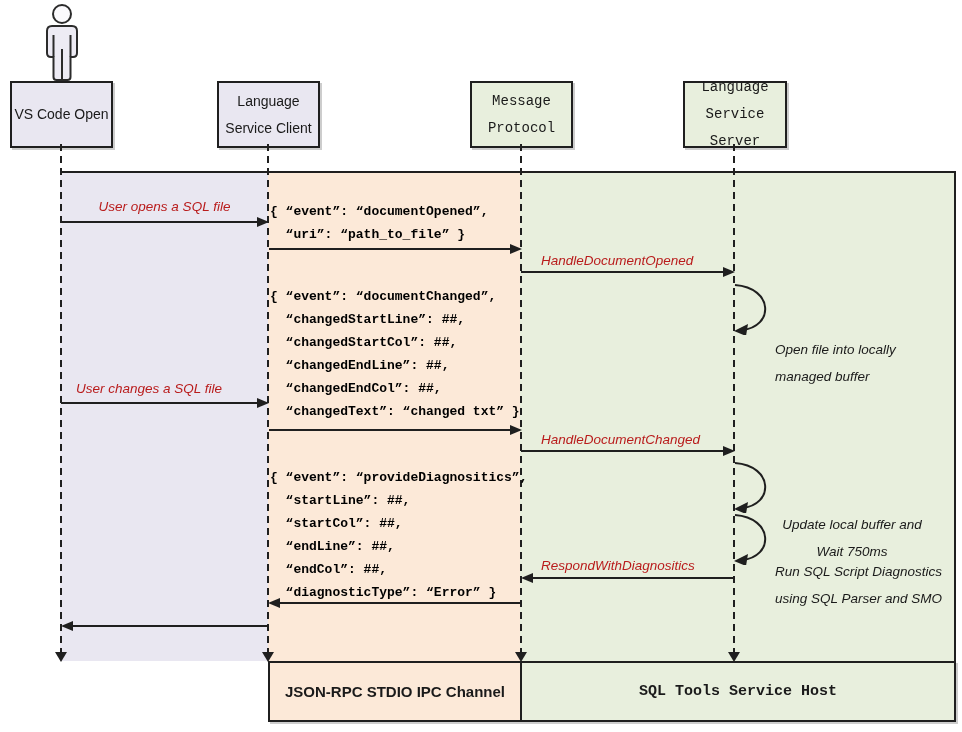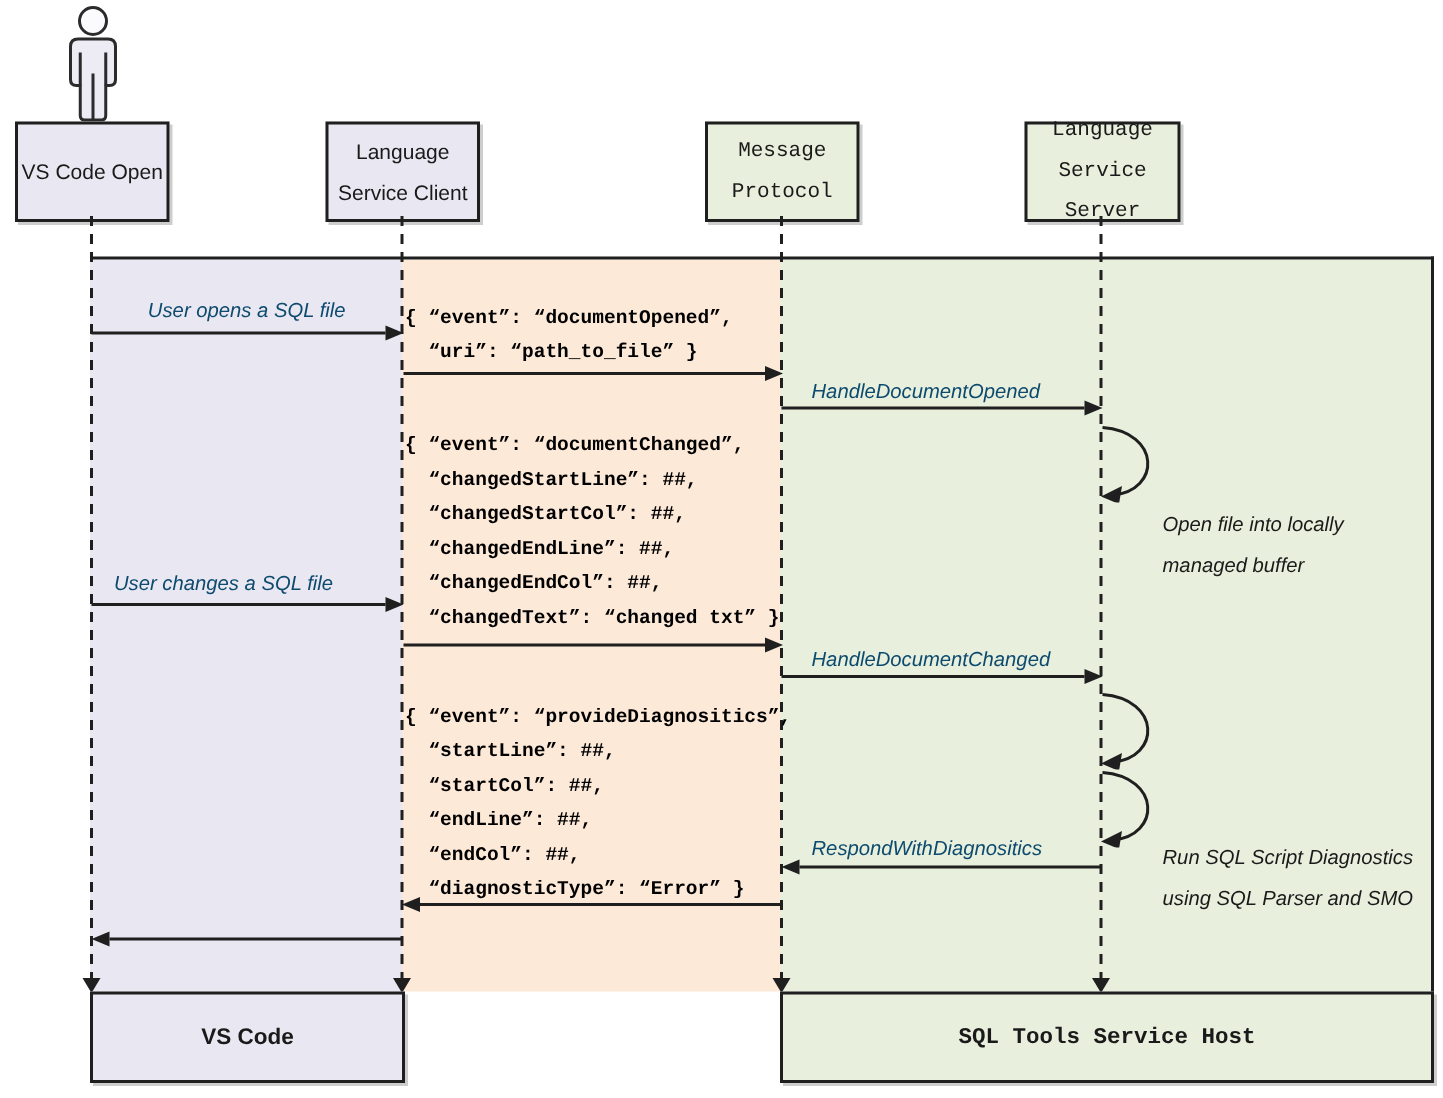--- a/index.html
+++ b/index.html
@@ -32,21 +32,21 @@
   .arrow { position:absolute; height:2px; background:#1f1f1f; }
   .arrow.r::after { content:""; position:absolute; right:-12px; top:-4px;
         border-top:5px solid transparent; border-bottom:5px solid transparent;
         border-left:12px solid #1f1f1f; }
   .arrow.l::before { content:""; position:absolute; left:-12px; top:-4px;
         border-top:5px solid transparent; border-bottom:5px solid transparent;
         border-right:12px solid #1f1f1f; }
 
   
   .mlabel { position:absolute; font-style:italic; font-size:13.5px; line-height:18px;
-            white-space:pre-line; color:#0c4a6e; }
+            white-space:pre-line; color:#b91c1c; }
   .mlabel.c { text-align:center; }
   .mlabel.two { line-height:27px; }
   .ann { position:absolute; font-style:italic; font-size:13.5px; line-height:27px;
          white-space:pre-line;margin-top:46px; }
   .ann.c { text-align:center; }
   .payload { position:absolute; font-family:"Liberation Mono","DejaVu Sans Mono",monospace;
              font-weight:bold; font-size:13px; line-height:23px; white-space:pre; color:#000000; }
   .loop { position:absolute; }
 </style>
 </head>
@@ -111,38 +111,40 @@
   </svg>
 
   <div class="mlabel c" style="left:61px; top:198px; width:207px;">User opens a SQL file</div>
   <div class="mlabel" style="left:541px; top:252px;">HandleDocumentOpened</div>
   <div class="mlabel c" style="left:61px; top:380px; width:176px;">User changes a SQL file</div>
   <div class="mlabel" style="left:541px; top:431px;">HandleDocumentChanged</div>
   <div class="mlabel" style="left:541px; top:557px;">RespondWithDiagnositics</div>
 
   <div class="ann" style="left:775px; top:290px;">Open file into locally
 managed buffer</div>
+  <div class="ann c" style="left:768px; top:465px; width:168px;">Update local buffer and
+Wait 750ms</div>
   <div class="ann" style="left:775px; top:512px;">Run SQL Script Diagnostics
 using SQL Parser and SMO</div>
 
   <div class="payload" style="left:270px; top:200px;">{ “event”: “documentOpened”,
   “uri”: “path_to_file” }</div>
   <div class="payload" style="left:270px; top:285px;">{ “event”: “documentChanged”,
   “changedStartLine”: ##,
   “changedStartCol”: ##,
   “changedEndLine”: ##,
   “changedEndCol”: ##,
   “changedText”: “changed txt” }</div>
   <div class="payload" style="left:270px; top:466px;">{ “event”: “provideDiagnositics”,
   “startLine”: ##,
   “startCol”: ##,
   “endLine”: ##,
   “endCol”: ##,
   “diagnosticType”: “Error” }</div>
 
-  <div class="box footer lav" style="left:60px;  width:210px;">
-    <span>VS Code</span>
+  <div class="box footer pch" style="left:268px; width:254px;">
+    <span>JSON-RPC STDIO IPC Channel</span>
     </div>
   <div class="box footer grn" style="left:520px; width:436px;">
     <span>SQL Tools Service Host</span>
     </div>
 
 </div>
 
 </body></html>

